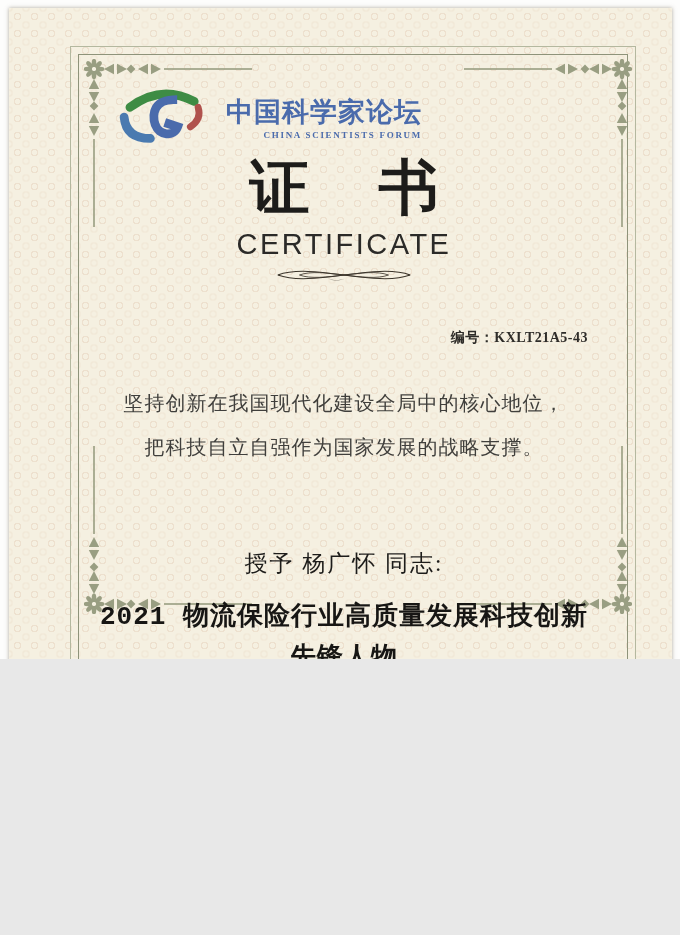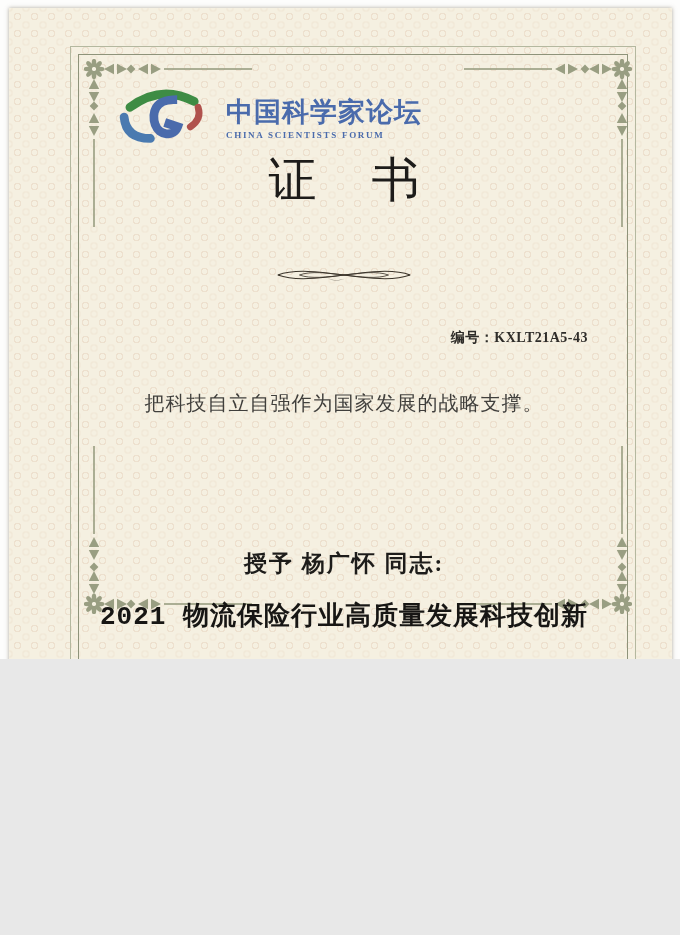--- a/index.html
+++ b/index.html
@@ -25,33 +25,33 @@
   .c-tr{right:48px;top:59px;transform:scaleX(-1);}
   .c-bl{left:84px;bottom:45px;transform:scaleY(-1);}
   .c-br{right:48px;bottom:45px;transform:scale(-1,-1);}
   
   .logo{position:absolute;left:114px;top:82px;display:flex;align-items:center;}
   .logo-mark{width:102px;height:74px;}
   .logo-text{margin-left:10px;color:#4a6bac;}
   .logo-cn{font-family:"Liberation Sans","DejaVu Sans",sans-serif;font-weight:bold;
            font-size:27px;letter-spacing:1px;line-height:1.05;}
   .logo-en{font-family:"Liberation Serif","DejaVu Serif",serif;font-weight:bold;
-           font-size:9px;letter-spacing:1.7px;text-align:left;margin-top:3px;}
+           font-size:9px;letter-spacing:1.7px;text-align:right;margin-top:3px;}
   
   .cx{position:absolute;left:14px;width:660px;text-align:center;}
-  .title-cn{top:148px;font-size:48px;font-weight:normal;color:#1d1c1a;
+  .title-cn{top:148px;font-size:60px;font-weight:bold;color:#1d1c1a;
             letter-spacing:1.15em;padding-left:1.15em;box-sizing:border-box;}
   .title-en{top:228px;font-family:"Liberation Sans","DejaVu Sans",sans-serif;
             font-size:29px;font-weight:400;letter-spacing:2.5px;color:#2b2a28;}
   .flourish{position:absolute;left:266px;top:261px;width:156px;height:28px;color:#3b342a;}
   .serial{position:absolute;right:92px;top:329px;font-size:14px;font-weight:bold;
           color:#2e2c29;letter-spacing:.5px;}
   .body-lines{top:381px;font-size:20px;color:#403f3c;letter-spacing:1px;}
   .body-lines p{margin:0 0 0 0;height:44px;line-height:44px;}
-  .recipient{top:548px;font-size:23px;color:#1d1c1a;letter-spacing:2px;font-weight:bold;}
+  .recipient{top:548px;font-size:23px;color:#1d1c1a;letter-spacing:2px;}
   .award{top:597px;font-size:26px;font-weight:bold;color:#171614;line-height:41px;letter-spacing:1px;font-family:Liberation Mono, monospace;}
   
   .signature{position:absolute;left:425px;top:743px;width:170px;text-align:center;
              color:#1b1a18;}
   .sig-org1{font-size:16px;letter-spacing:.5px;}
   .sig-org2{font-size:16px;margin-top:13px;letter-spacing:1px;}
   .sig-date{font-size:17px;margin-top:8px;letter-spacing:1.5px;}
   
   .stamp{position:absolute;left:426px;top:684px;width:172px;height:172px;
          mix-blend-mode:multiply;opacity:.9;}
@@ -115,45 +115,48 @@
       <path d="M10,36 Q12,58 37,58" fill="none" stroke="#4a7ab0" stroke-width="9" stroke-linecap="round"></path>
       <path d="M60,18 C42,18 38,32 42,44 C46,55 61,57 65,46 L56,43" fill="none" stroke="#4a6bac" stroke-width="9" stroke-linecap="square"></path>
     </svg>
     <div class="logo-text">
       <div class="logo-cn">中国科学家论坛</div>
       <div class="logo-en">CHINA SCIENTISTS FORUM</div>
     </div>
   </div>
 
   <div class="cx title-cn">证书</div>
+  <div class="cx title-en">CERTIFICATE</div>
 
   <svg class="flourish" viewBox="0 0 220 44">
     <g fill="none" stroke="currentColor" stroke-width="1.6">
       <path d="M6,22 C 60,2 160,42 214,22"></path>
       <path d="M6,22 C 60,42 160,2 214,22"></path>
     </g>
     <g fill="none" stroke="currentColor" stroke-width="1.3">
       <path d="M40,22 C 75,9 145,35 180,22"></path>
       <path d="M40,22 C 75,35 145,9 180,22"></path>
     </g>
     <path d="M84,27 q13,7 27,1 q-14,5 -27,-1 z" fill="currentColor"></path>
     <path d="M109,28 q14,6 27,0 q-13,6 -27,0 z" fill="currentColor"></path>
   </svg>
 
   <div class="serial">
     <span>编号：</span><span>KXLT21A5-43</span>
   </div>
 
   <div class="cx body-lines">
+    <p>坚持创新在我国现代化建设全局中的核心地位，</p>
     <p>把科技自立自强作为国家发展的战略支撑。</p>
   </div>
 
   <div class="cx recipient">授予 杨广怀 同志:</div>
   <div class="cx award">
     <div>2021 物流保险行业高质量发展科技创新</div>
+    <div>先锋人物</div>
   </div>
 
   <div class="signature">
     <div class="sig-org1">中国科学家论坛</div>
     <div class="sig-org2">组委会</div>
     <div class="sig-date">二〇二一年五月</div>
   </div>
 
   <svg class="stamp" viewBox="0 0 170 170">
     <defs>

